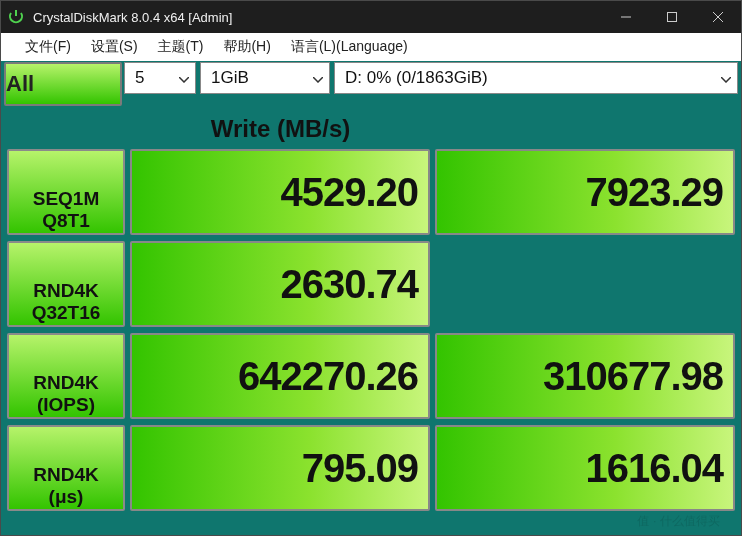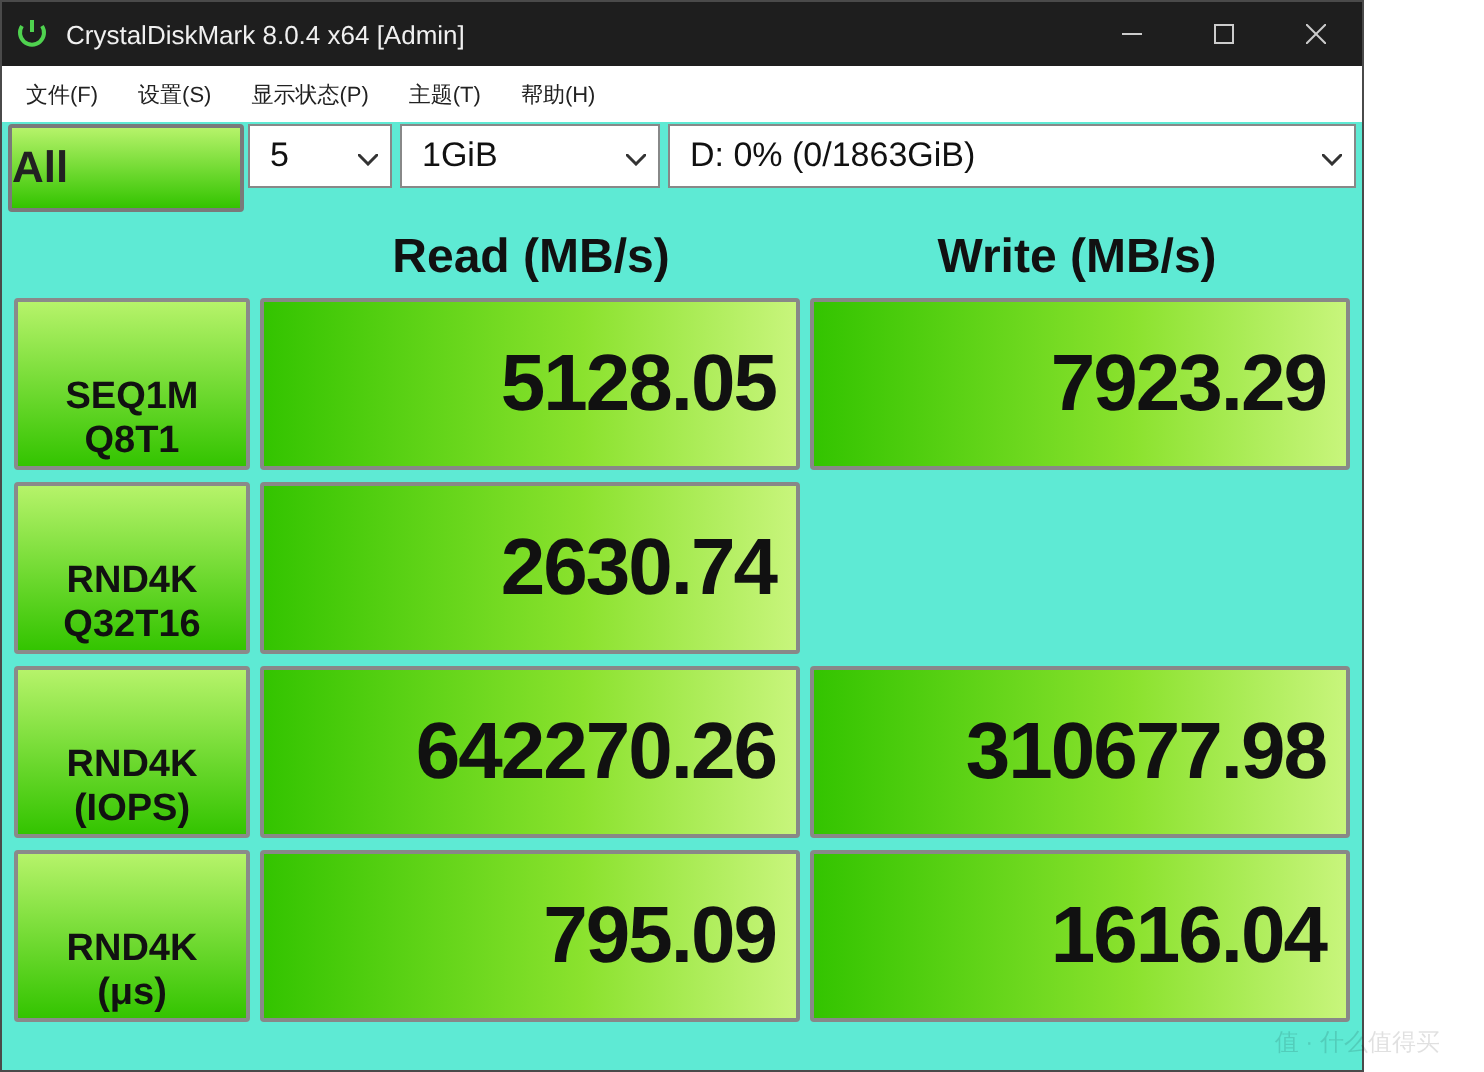--- a/index.html
+++ b/index.html
@@ -4,23 +4,23 @@
 <style>
   * { box-sizing: border-box; margin: 0; padding: 0; }
   body {
     width: 742px;
     height: 536px;
     font-family: "Segoe UI", Arial, sans-serif;
     background: #fff;
     overflow: hidden;
   }
   .window {
-    width: 682px;
+    width: 742px;
     height: 536px;
-    background: #5eead4;
+    background: #0f766e;
     border: 1px solid #4a4a4a;
     display: flex;
     flex-direction: column;
   }
   
   .titlebar {
     height: 32px;
     background: #1e1e1e;
     color: #f0f0f0;
     display: flex;
@@ -31,22 +31,22 @@
   .titlebar .title { font-size: 13px; flex:1; }
   .win-btns { display:flex; height:100%; }
   .win-btn { width:46px; display:flex; align-items:center; justify-content:center; color:#ccc; }
   .win-btn svg { display:block; }
   
   .menubar {
     height: 28px;
     background: #fff;
     display:flex;
     align-items:center;
-    padding-left:2px;
-    font-size: 11px;
+    padding-left:14px;
+    font-size: 14px;
     color:#222;
   }
   .menubar .menu-item { padding: 2px 10px; }
   
   .controls-row {
     display:flex;
     gap:2px;
     padding:1px 3px 1px 3px;
   }
   .all-btn {
@@ -153,23 +153,23 @@
               <line x1="0" y1="0" x2="10" y2="10" stroke="#ccc" stroke-width="1"></line>
               <line x1="10" y1="0" x2="0" y2="10" stroke="#ccc" stroke-width="1"></line>
             </svg>
       </div>
     </div>
   </div>
 
   <div class="menubar">
     <span class="menu-item">文件(F)</span>
     <span class="menu-item">设置(S)</span>
-    <span class="menu-item">显示状态(P)</span>
     <span class="menu-item">主题(T)</span>
     <span class="menu-item">帮助(H)</span>
+    <span class="menu-item">语言(L)(Language)</span>
   </div>
 
   <div class="controls-row">
     <div class="all-btn">
       <span>All</span>
     </div>
     <div style="display:flex;flex-direction:column;flex:1;">
       <div style="display:flex;gap:4px;">
         <div class="dropdown dd-loop">
           <span>5</span>
@@ -194,32 +194,31 @@
                   <path d="M0 0 L5 5 L10 0" fill="none" stroke="#333" stroke-width="1.5"></path>
                 </svg>
           </span>
         </div>
       </div>
     </div>
   </div>
 
   <div class="header-row">
     <div></div>
-    <div class="col-head">Read (MB/s)</div>
     <div class="col-head">Write (MB/s)</div>
   </div>
 
   <div class="results">
 
     <div class="result-row">
       <div class="row-btn">
         <span class="line1">SEQ1M</span>
         <span class="line2">Q8T1</span>
       </div>
-      <div class="value-cell">5128.05</div>
+      <div class="value-cell">4529.20</div>
       <div class="value-cell">7923.29</div>
     </div>
 
     <div class="result-row">
       <div class="row-btn">
         <span class="line1">RND4K</span>
         <span class="line2">Q32T16</span>
       </div>
       <div class="value-cell">2630.74</div>
     </div>

